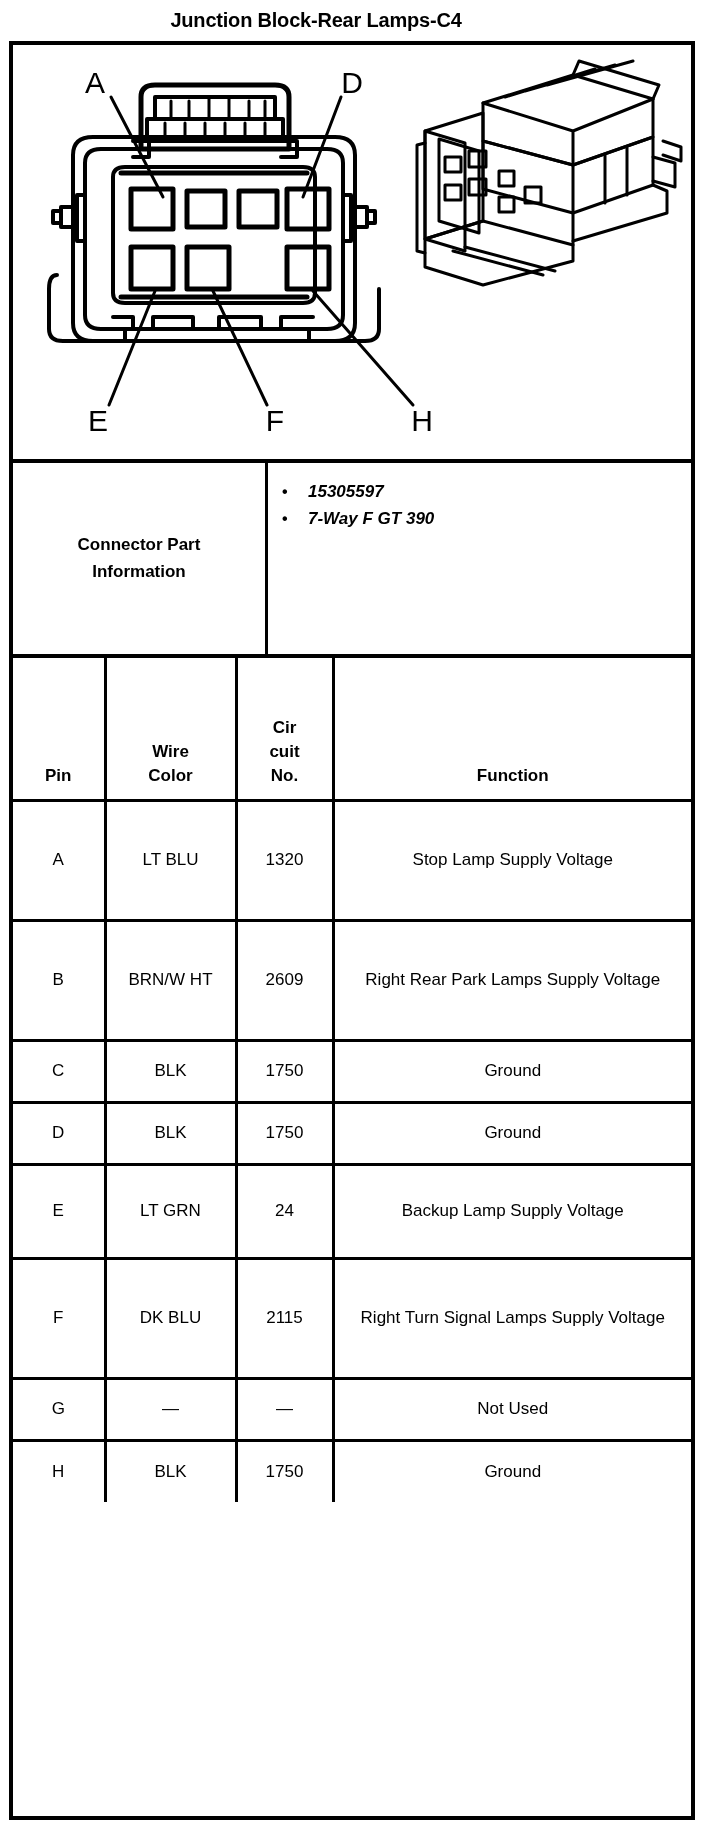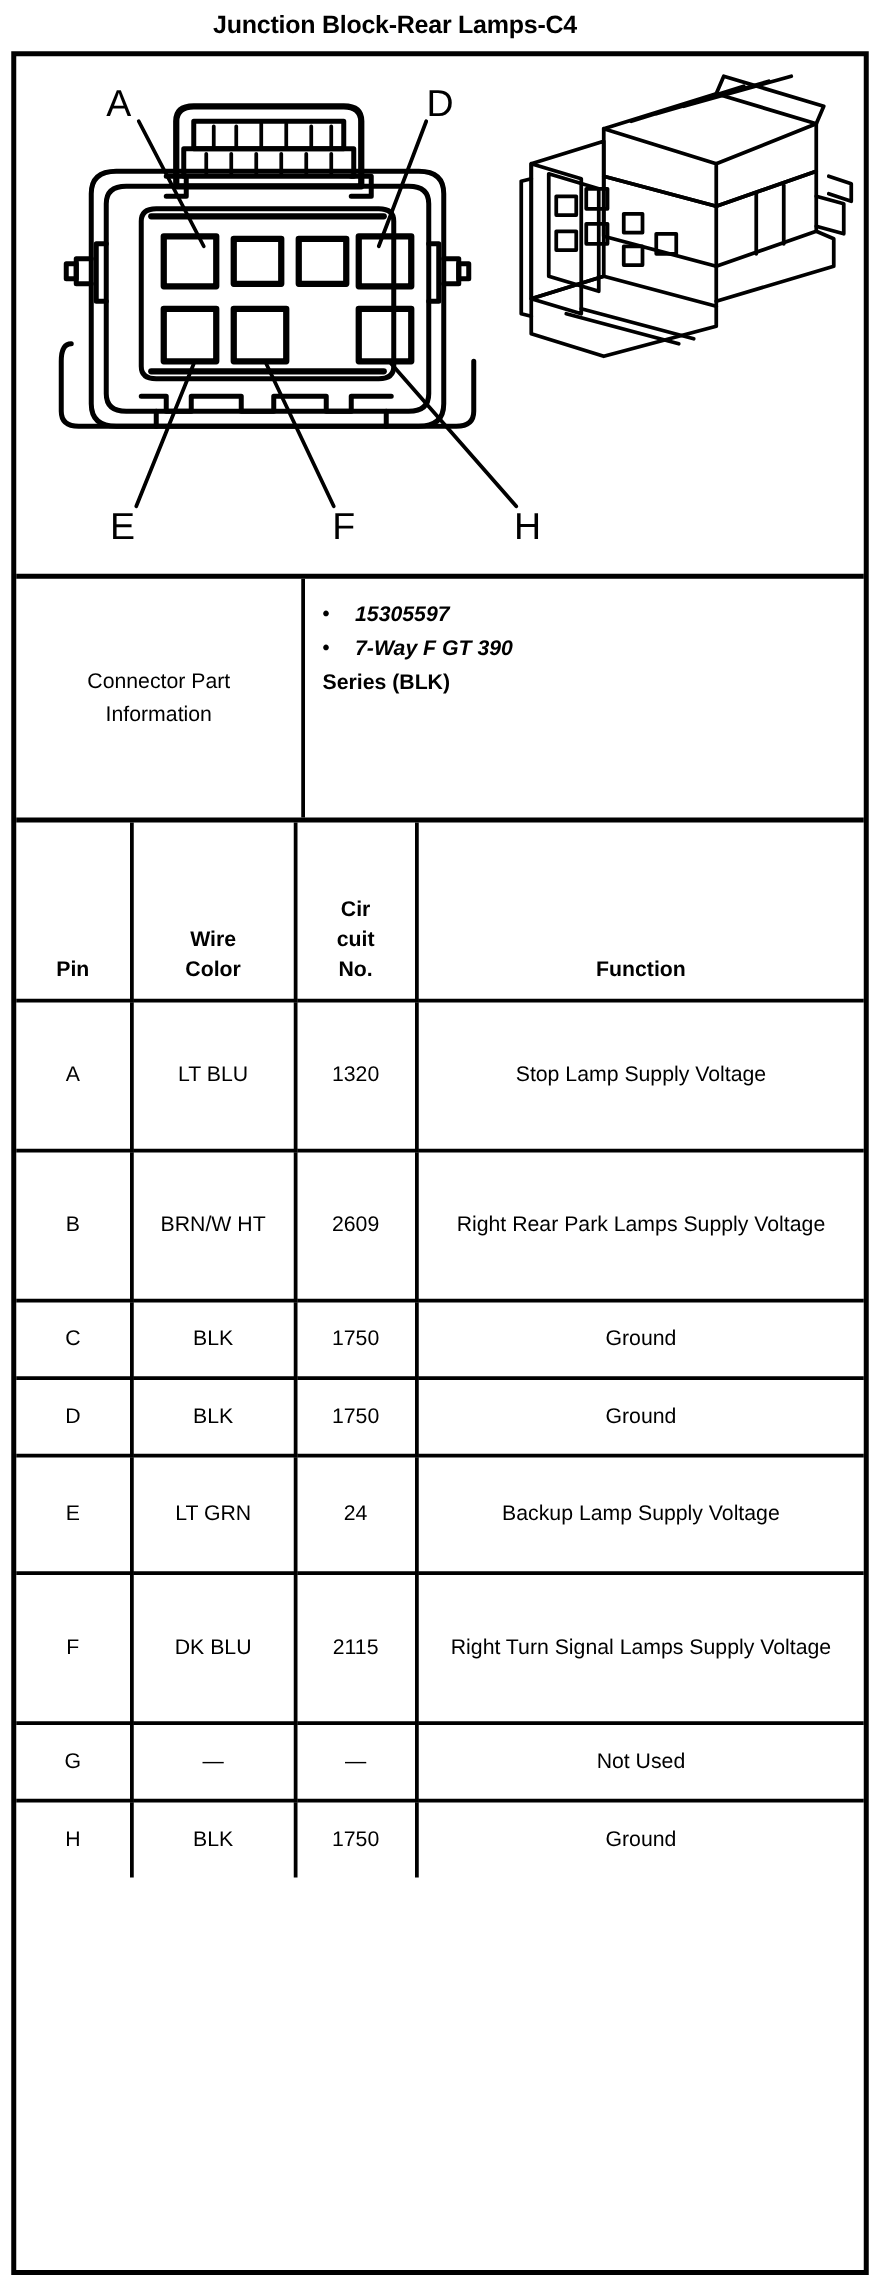--- a/index.html
+++ b/index.html
@@ -51,29 +51,29 @@
 
   
   .cpi {
     display: flex;
     width: 100%;
     height: 195px;
     box-sizing: border-box;
     border-bottom: 4px solid #000;
   }
   .cpi-label {
-    width: 231px;
+    width: 255px;
     box-sizing: border-box;
     border-right: 3px solid #000;
     display: flex;
     flex-direction: column;
     align-items: center;
     justify-content: center;
     font-size: 17px;
-    font-weight: normal;
+    font-weight: bold;
     line-height: 1.55;
     text-align: center;
   }
   .cpi-value {
     flex: 1;
     box-sizing: border-box;
     padding: 16px 0 0 14px;
     font-size: 17px;
     font-weight: bold;
   }
@@ -289,21 +289,20 @@
     </div>
     <div class="cpi-value">
       <div class="bullet-row">
         <span class="bullet-dot">•</span>
         <span class="bullet-text">15305597</span>
       </div>
       <div class="bullet-row">
         <span class="bullet-dot">•</span>
         <span class="bullet-text">7-Way F GT 390</span>
       </div>
-      <div class="cpi-tail">Series (BLK)</div>
     </div>
   </div>
 
   <table class="pin-table">
     <colgroup>
       <col class="c-pin">
       <col class="c-wire">
       <col class="c-circuit">
       <col class="c-function">
     </colgroup>

